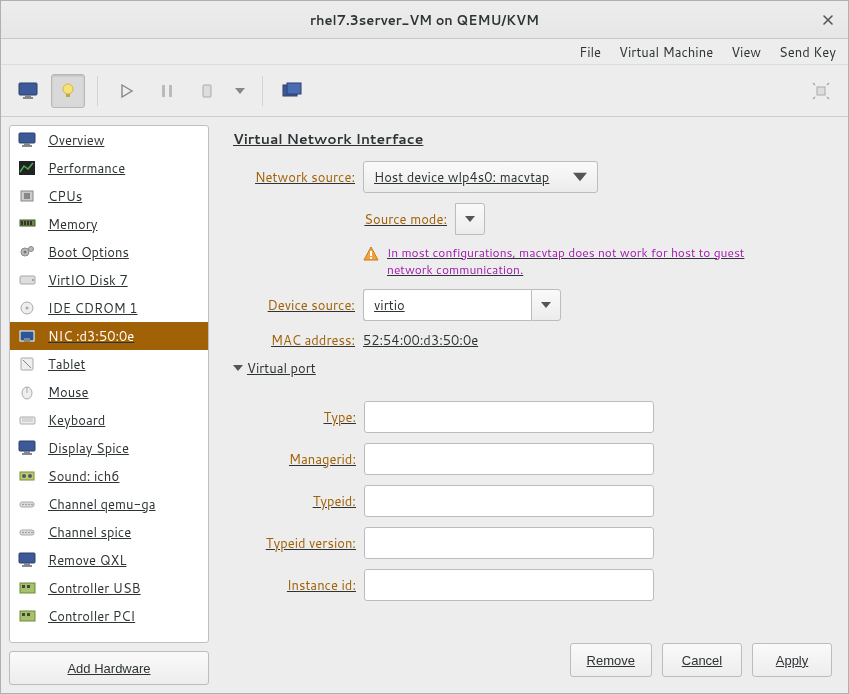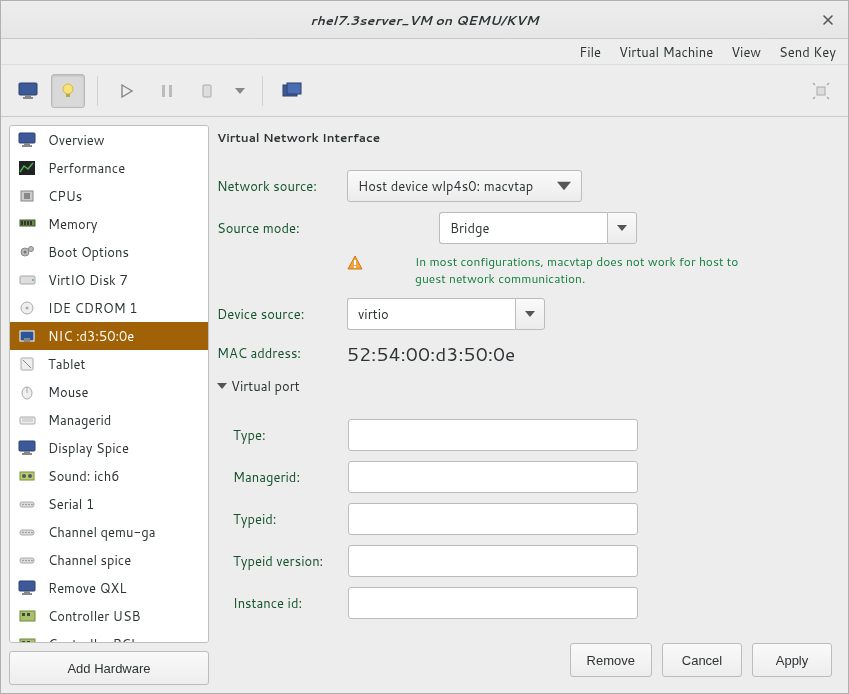--- a/index.html
+++ b/index.html
@@ -12,21 +12,20 @@
     height: 694px;
     overflow: hidden;
   }
   .window { width: 849px; height: 694px; border: 1px solid #b0b0b0; display: flex; flex-direction: column; background:#ededed;}
   .titlebar {
     height: 38px;
     background: linear-gradient(#ededed,#e6e6e6);
     display: flex; align-items: center; justify-content: center;
     position: relative;
     border-bottom: 1px solid #c9c9c9;
-    font-style: italic;
   }
   .titlebar-title { font-weight: bold; color:#2e3436; font-size:13px;}
   .titlebar-close {
     position: absolute; right: 10px; top: 50%; transform: translateY(-50%);
     width: 20px; height: 20px; display:flex;align-items:center;justify-content:center;
     color:#555; cursor:pointer;
   }
   .menubar {
     height: 26px; display:flex; align-items:center; gap: 18px;
     padding: 0 12px; border-bottom:1px solid #dcdcdc;justify-content:flex-end;
@@ -37,60 +36,60 @@
     border-bottom:1px solid #ccc;
   }
   .toolbtn {
     width:34px; height:34px; border:1px solid transparent; border-radius:3px;
     display:flex; align-items:center; justify-content:center; background:transparent;
     cursor:pointer;
   }
   .toolbtn.active { background:#d9d9d9; box-shadow: inset 0 1px 2px rgba(0,0,0,.15); border-color:#b8b8b8;}
   .tb-sep { width:1px; height:30px; background:#d2d2d2; margin:0 6px;}
   .toolbar-spacer { flex:1; }
-  .body-row { flex:1; display:flex; padding:8px; gap:4px; overflow:hidden;}
+  .body-row { flex:1; display:flex; padding:8px; gap:20px; overflow:hidden;text-decoration:underline;}
   .sidebar-col { width:200px; display:flex; flex-direction:column; gap:8px;}
   .device-list {
     flex:1; background:#fff; border:1px solid #bfbfbf; border-radius:3px; overflow-y:auto;
   }
   .device-item {
     display:flex; align-items:center; gap:10px; padding:5px 8px; font-size:13px;
     cursor:default; border-bottom: none;
   }
   .device-item.selected { background:#a16207; color:#fff;}
   .dev-icon { width:20px; height:16px; display:flex; align-items:center; justify-content:center;}
   .dev-icon svg { display:block;}
   .add-hw-btn, .footer-btn {
     height:34px; background:linear-gradient(#fafafa,#ededed); border:1px solid #bcbcbc;
     border-radius:3px; font-size:13px; color:#2e3436; cursor:pointer;
     display:flex; align-items:center; justify-content:center; padding:0 16px;
   }
   .detail-col { flex:1; display:flex; flex-direction:column; }
   .detail-pane { flex:1; background:#ededed; padding:4px 8px 8px 4px; overflow:auto;}
-  .section-title { font-weight:bold; font-size:12px; margin-bottom:24px;}
+  .section-title { font-weight:bold; font-size:14px; margin-bottom:12px;}
   .form-row { display:flex; align-items:center; margin-bottom:10px;}
-  .form-label { width:130px; padding-right:8px; font-size:13px; color:#14532d;}
+  .form-label { width:130px; text-align:right; padding-right:8px; font-size:13px; color:#a16207;}
   .combo {
     display:flex; align-items:center; justify-content:space-between;
     background:linear-gradient(#fafafa,#ececec); border:1px solid #bcbcbc; border-radius:3px;
     height:32px; padding:10px 10px; cursor:pointer; font-size:13px;
   }
   .combo-arrow { width:14px; height:14px; margin-left:10px; }
   .combo-split { display:flex;}
   .combo-split .combo-text {
     background:#fff; border:1px solid #bcbcbc; border-right:none; border-radius:3px 0 0 3px;
     height:32px; padding:0 10px; display:flex; align-items:center; font-size:13px; flex:1;
   }
   .combo-split .combo-btn {
     width:30px; height:32px; border:1px solid #bcbcbc; border-radius:0 3px 3px 0;
     background:linear-gradient(#fafafa,#ececec); display:flex; align-items:center; justify-content:center;
   }
   .warning-box { display:flex; align-items:flex-start; gap:8px; margin-left:130px; margin-bottom:10px; max-width:400px;}
-  .warning-text { font-size:12px; color:#15803d; line-height:1.4;margin-left:44px;}
-  .mac-value { font-size:19px; }
+  .warning-text { font-size:12px; color:#a21caf; line-height:1.4;}
+  .mac-value { font-size:13px; }
   .expander { display:flex; align-items:center; gap:4px; margin:10px 0 24px 0; cursor:pointer;}
   .text-input {
     height:32px; border:1px solid #bcbcbc; border-radius:3px; background:#fff;
     padding:0 6px; font-size:13px;
   }
   .footer { display:flex; gap:10px; padding:6px 8px 8px 8px; justify-content:flex-end;}
   .footer-btn { min-width:80px;}
   svg { display:block; }
 </style>
 </head>
@@ -266,53 +265,41 @@
             <span>Mouse</span>
           </div>
           <div class="device-item">
             <span class="dev-icon">
               <svg width="20" height="16" viewBox="0 0 20 16">
                 <rect x="2" y="5" width="15" height="7" rx="1" fill="#eee" stroke="#aaa"></rect>
                 <line x1="4" y1="7" x2="15" y2="7" stroke="#bbb"></line>
                 <line x1="4" y1="9" x2="15" y2="9" stroke="#bbb"></line>
               </svg>
             </span>
-            <span>Managerid</span>
+            <span>Keyboard</span>
           </div>
           <div class="device-item">
             <span class="dev-icon">
               <svg width="20" height="16" viewBox="0 0 20 16">
                 <rect x="1" y="1" width="16" height="10" rx="1" fill="#3c5a99" stroke="#2a3f6b"></rect>
                 <rect x="6" y="11" width="6" height="2" fill="#888"></rect>
                 <rect x="4" y="13" width="10" height="2" fill="#888"></rect>
               </svg>
             </span>
             <span>Display Spice</span>
           </div>
           <div class="device-item">
             <span class="dev-icon">
               <svg width="20" height="16" viewBox="0 0 20 16">
                 <rect x="2" y="4" width="14" height="8" fill="#b8ce6e" stroke="#7a9038"></rect>
                 <circle cx="6" cy="8" r="2" fill="#556"></circle>
                 <circle cx="12" cy="8" r="2" fill="#556"></circle>
               </svg>
             </span>
             <span>Sound: ich6</span>
-          </div>
-          <div class="device-item">
-            <span class="dev-icon">
-              <svg width="20" height="16" viewBox="0 0 20 16">
-                <rect x="2" y="6" width="14" height="5" rx="2" fill="#ddd" stroke="#aaa"></rect>
-                <circle cx="5" cy="8.5" r="0.8" fill="#888"></circle>
-                <circle cx="8" cy="8.5" r="0.8" fill="#888"></circle>
-                <circle cx="11" cy="8.5" r="0.8" fill="#888"></circle>
-                <circle cx="14" cy="8.5" r="0.8" fill="#888"></circle>
-              </svg>
-            </span>
-            <span>Serial 1</span>
           </div>
           <div class="device-item">
             <span class="dev-icon">
               <svg width="20" height="16" viewBox="0 0 20 16">
                 <rect x="2" y="6" width="14" height="5" rx="2" fill="#ddd" stroke="#aaa"></rect>
                 <circle cx="5" cy="8.5" r="0.8" fill="#888"></circle>
                 <circle cx="8" cy="8.5" r="0.8" fill="#888"></circle>
                 <circle cx="11" cy="8.5" r="0.8" fill="#888"></circle>
                 <circle cx="14" cy="8.5" r="0.8" fill="#888"></circle>
               </svg>
@@ -375,23 +362,20 @@
             <span>Host device wlp4s0: macvtap</span>
             <svg class="combo-arrow" viewBox="0 0 10 10">
                 <polygon points="0,2 10,2 5,8" fill="#555"></polygon>
               </svg>
           </div>
         </div>
 
         <div class="form-row">
           <div class="form-label" style="width:222px">Source mode:</div>
           <div class="combo-split" style="width:198px">
-            <div class="combo-text">
-                <span>Bridge</span>
-              </div>
             <div class="combo-btn">
               <svg width="10" height="10">
                   <polygon points="0,2 10,2 5,8" fill="#555"></polygon>
                 </svg>
             </div>
           </div>
         </div>
 
         <div class="warning-box">
           <svg width="16" height="16" style="flex-shrink:0;margin-top:1px">

